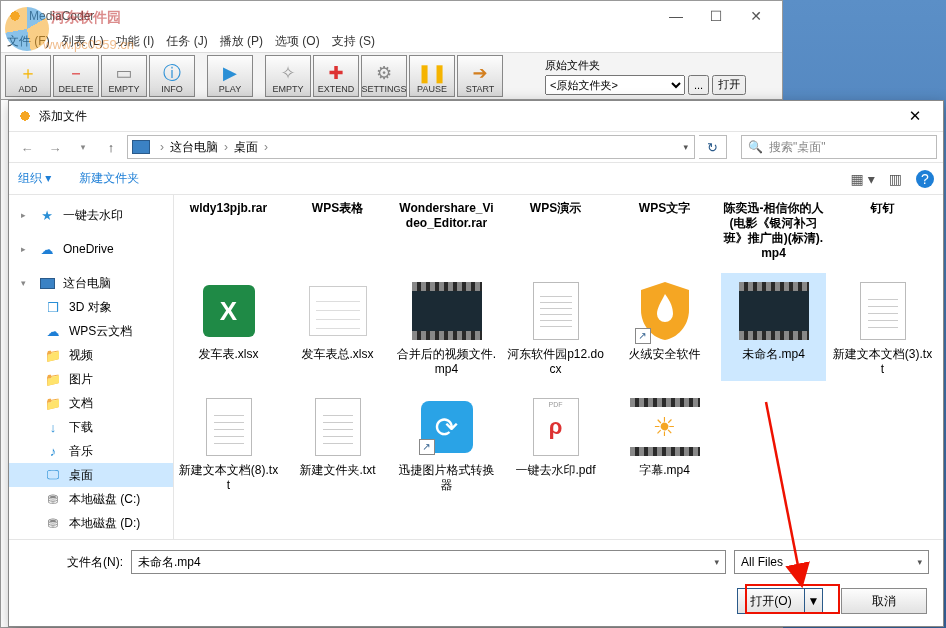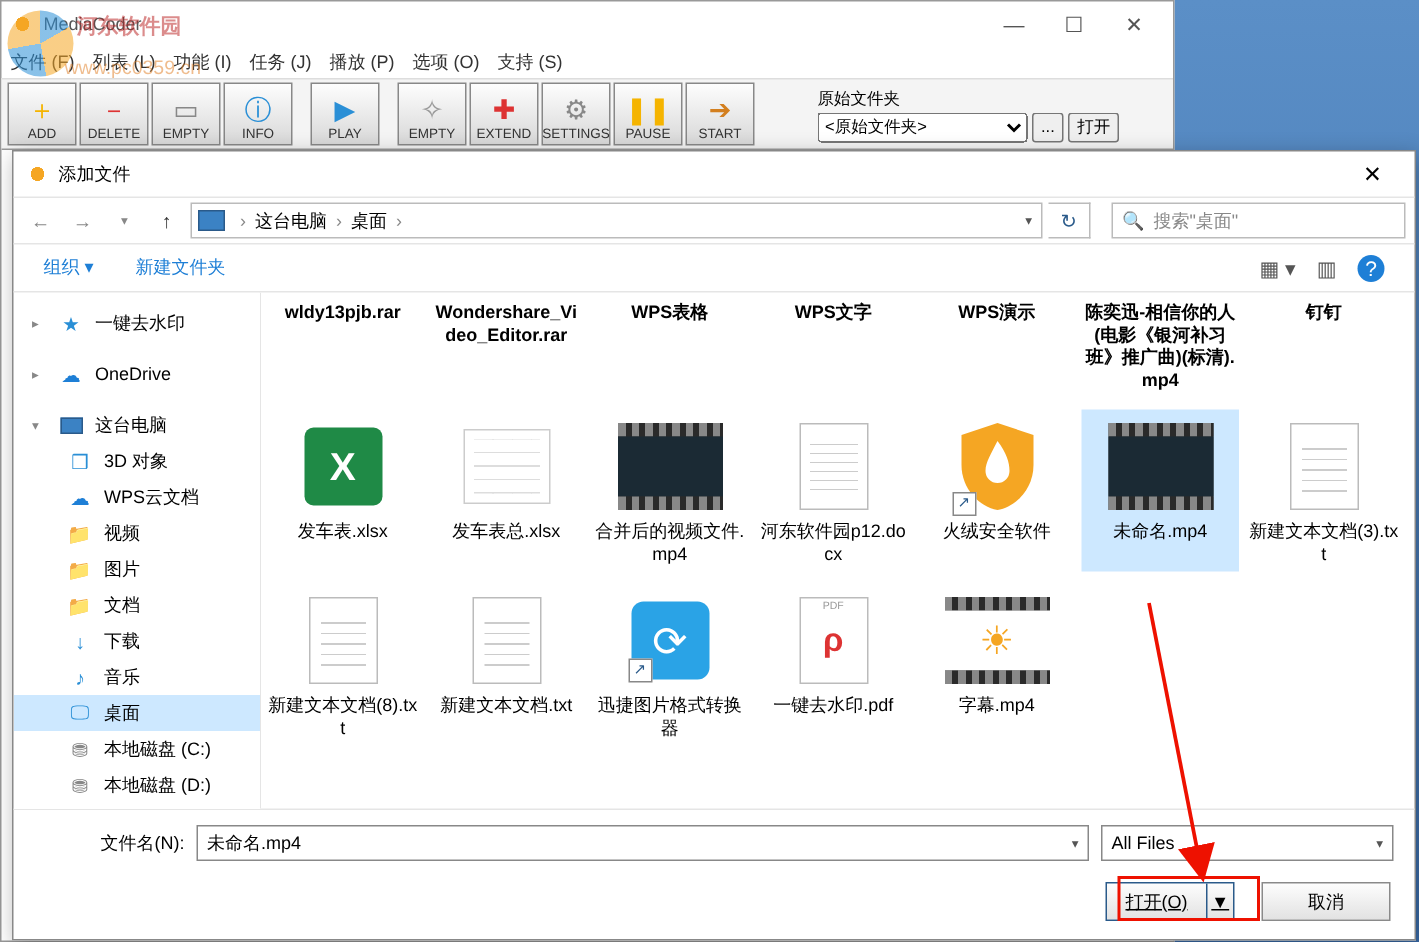--- a/index.html
+++ b/index.html
@@ -36,21 +36,21 @@
 .dlg-nav { height: 32px; border-top: 1px solid #e5e5e5; border-bottom: 1px solid #e5e5e5; display: flex; align-items: center; padding: 0 6px; gap: 4px; font-size: 13px; }
 .navbtn { width: 24px; height: 24px; display: flex; align-items: center; justify-content: center; color: #888; border: 1px solid transparent; }
 .navbtn.enabled { color: #333; }
 .crumb-box { flex: 1; height: 24px; border: 1px solid #bbb; display: flex; align-items: center; padding-left: 4px; gap: 2px; font-size: 12px; }
 .crumb-box .monitor { width: 18px; height: 14px; background: #3b82c4; border: 1px solid #2a5a8a; margin-right: 4px; }
 .crumb-box .sep { color: #888; padding: 0 4px; }
 .crumb-refresh { width: 28px; height: 24px; border: 1px solid #bbb; border-left: none; display: flex; align-items: center; justify-content: center; color: #2a5a8a; font-size: 13px; }
 .searchbox { width: 196px; height: 24px; border: 1px solid #bbb; display: flex; align-items: center; padding-left: 6px; color: #888; font-size: 12px; gap: 6px; margin-left: 10px;}
 .searchbox .sicon { font-size: 12px; }
 
-.dlg-tools { height: 32px; border-bottom: 1px solid #e5e5e5; display: flex; align-items: center; padding: 0 20px; font-size: 12px; gap: 28px; }
+.dlg-tools { height: 32px; border-bottom: 1px solid #e5e5e5; display: flex; align-items: center; padding: 0 9px; font-size: 12px; gap: 28px; }
 .dlg-tools .rt { margin-left: auto; display: flex; gap: 14px; align-items: center; color: #555; }
 .dlg-tools .rt span { font-size: 14px; }
 .help { width: 18px; height: 18px; border-radius: 50%; background: #1e7fd6; color: #fff; font-size: 12px; display: flex; align-items: center; justify-content: center; }
 
 .dlg-body { flex: 1; display: flex; overflow: hidden; }
 .sidebar { width: 165px; border-right: 1px solid #e5e5e5; padding: 8px 0; font-size: 12px; overflow-y: auto; background: #fff; }
 .side-item { height: 24px; display: flex; align-items: center; padding-left: 18px; gap: 8px; }
 .side-item.root { padding-left: 12px; }
 .side-item.selected { background: #cde8ff; }
 .side-item .chev { width: 10px; color: #888; font-size: 9px; }
@@ -93,21 +93,21 @@
 .shortcut:after { content:"↗"; position:absolute; left:-2px; bottom:-2px; width:14px; height:14px; background:#fff; border:1px solid #888; font-size:10px; display:flex; align-items:center; justify-content:center; color:#2a5a8a;}
 
 
 .dlg-foot { border-top: 1px solid #e5e5e5; padding: 10px 14px 12px; font-size: 12px; }
 .foot-row1 { display: flex; align-items: center; gap: 8px; }
 .fn-label { width: 100px; text-align: right; }
 .fn-input { flex: 1; height: 24px; border: 1px solid #888; padding: 0 6px; font-size: 12px; display: flex; align-items: center; justify-content: space-between; }
 .ft-select { width: 195px; height: 24px; border: 1px solid #888; padding: 0 6px; display: flex; align-items: center; justify-content: space-between; }
 .foot-row2 { display: flex; justify-content: flex-end; gap: 18px; margin-top: 14px; padding-right: 2px; }
 .btn { width: 86px; height: 26px; border: 1px solid #8a8a8a; background: linear-gradient(#fdfdfd,#e2e2e2); font-size: 12px; display: flex; align-items: center; justify-content: center; }
-.btn.open { border: 1px solid #2a5a8a; text-decoration: underline; }
+.btn.open { border: 1px solid #2a5a8a; }
 .btn.open .dd { width: 18px; border-left: 1px solid #2a5a8a; align-self: stretch; display: flex; align-items: center; justify-content: center; }
 .btn.open .txtpart { flex: 1; text-align: center; }
 
 
 .anno-box-open { position: absolute; border: 2px solid #e10; }
 .anno-arrow { position: absolute; pointer-events:none; }
 .anno-arrow svg { overflow: visible; }
 
 .dropdown-caret{font-size:9px;color:#555}
 </style>
@@ -304,30 +304,30 @@
           <span class="si-icon disk">⛃</span>
           <span>本地磁盘 (D:)</span>
         </div>
       </div>
     <div class="files">
       <div class="grid row1" id="row1">
           <div class="cell">
             <div class="label">wldy13pjb.rar</div>
           </div>
           <div class="cell">
+            <div class="label">WPS表格</div>
+          </div>
+          <div class="cell">
             <div class="label">Wondershare_Video_Editor.rar</div>
           </div>
           <div class="cell">
-            <div class="label">WPS表格</div>
+            <div class="label">WPS演示</div>
           </div>
           <div class="cell">
             <div class="label">WPS文字</div>
-          </div>
-          <div class="cell">
-            <div class="label">WPS演示</div>
           </div>
           <div class="cell">
             <div class="label">陈奕迅-相信你的人 (电影《银河补习班》推广曲)(标清).mp4</div>
           </div>
           <div class="cell">
             <div class="label">钉钉</div>
           </div>
         </div>
       <div class="grid" id="row2" style="margin-top:8px">
           <div class="cell">
@@ -384,21 +384,21 @@
           <div class="cell">
             <div class="thumb">
               <div class="txt"></div>
             </div>
             <div class="label">新建文本文档(8).txt</div>
           </div>
           <div class="cell">
             <div class="thumb">
               <div class="txt"></div>
             </div>
-            <div class="label">新建文本文档.txt</div>
+            <div class="label">新建文件夹.txt</div>
           </div>
           <div class="cell">
             <div class="thumb">
               <div class="syncicon shortcut" style="position: relative;">⟳</div>
             </div>
             <div class="label">迅捷图片格式转换器</div>
           </div>
           <div class="cell">
             <div class="thumb">
               <div class="pdf"></div>

